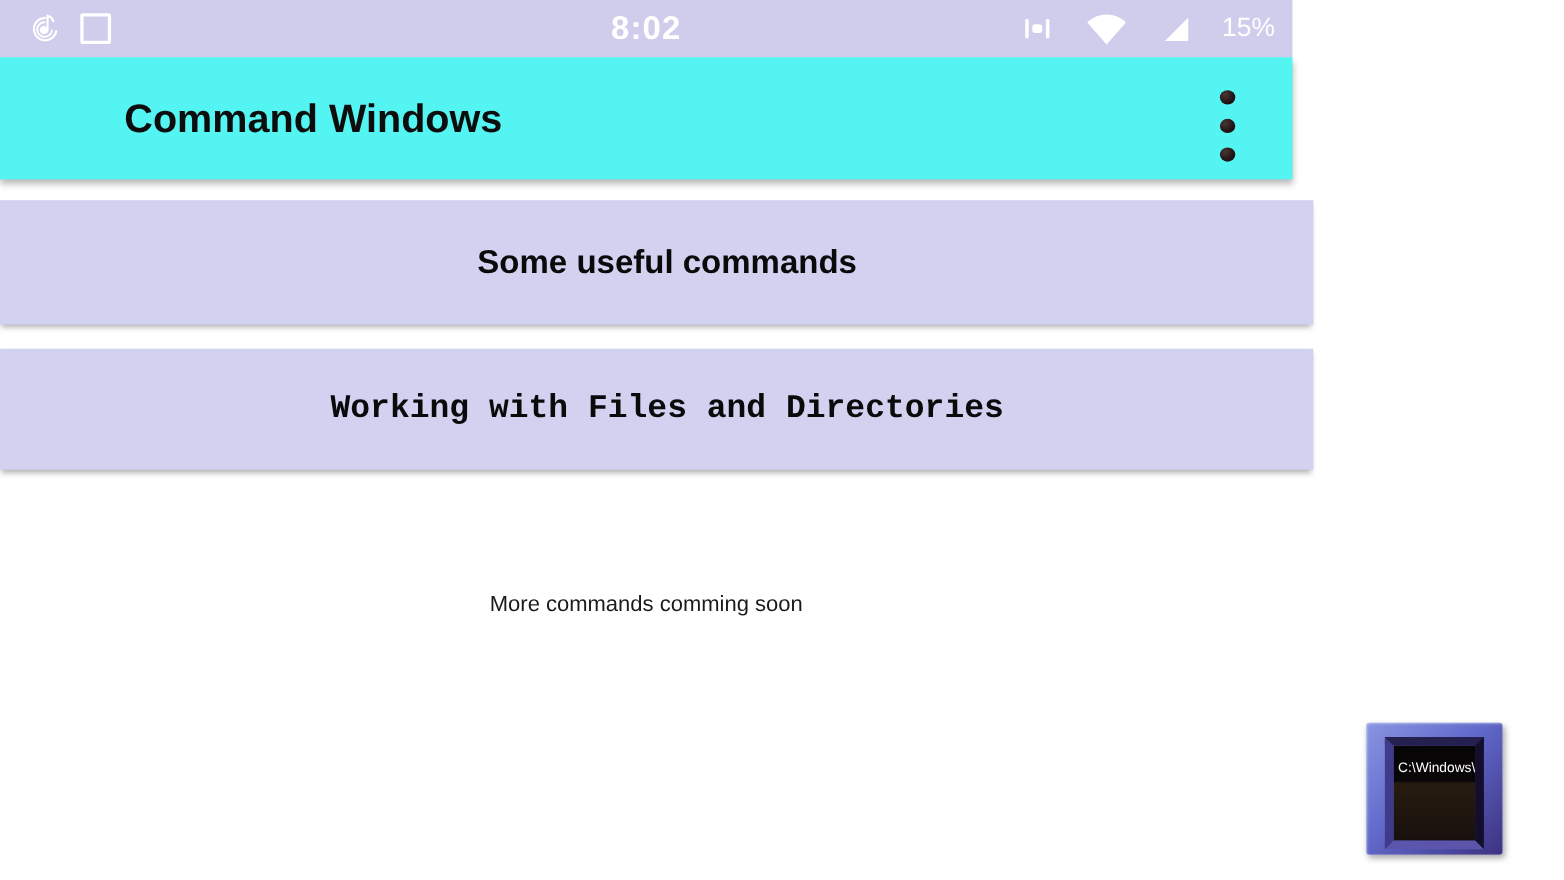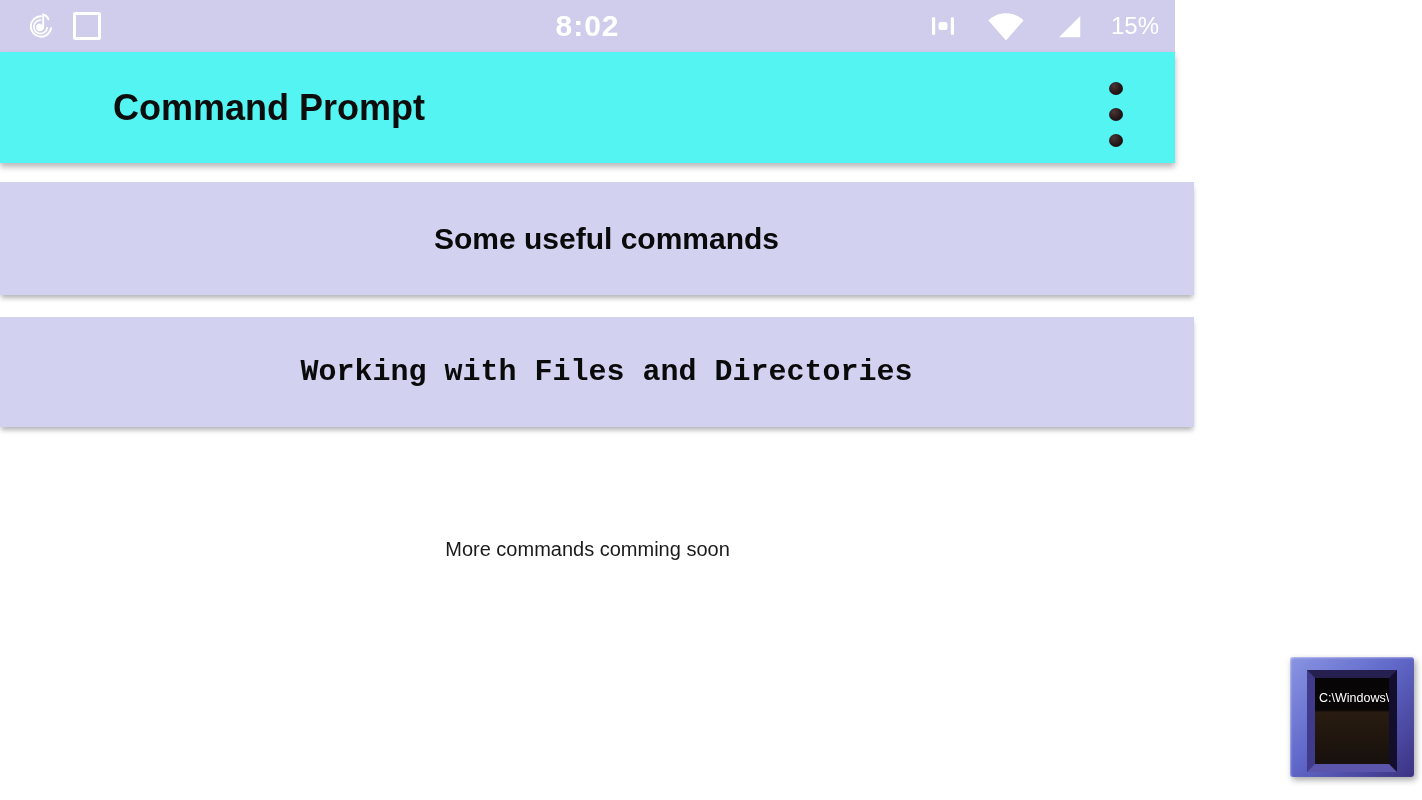--- a/index.html
+++ b/index.html
@@ -71,21 +71,21 @@
 
   
   .coming-soon {
     position: absolute; top: 538px; left: 0; width: 100%;
     text-align: center;
     font-size: 20px; color: #1a1a1a;
   }
 
   
   .cmd-img {
-    position: absolute; left: 1290px; top: 657px;
+    position: absolute; left: 1242px; top: 657px;
     width: 124px; height: 120px; box-sizing: border-box;
     background: linear-gradient(135deg, #8a95e2 0%, #6169ca 45%, #3c3282 100%);
     border-radius: 3px;
     padding: 13px 17px 5px 17px;
     box-shadow: 2px 3px 6px rgba(0,0,0,0.35), inset 1px 1px 2px rgba(255,255,255,0.45);
   }
   .cmd-bevel {
     width: 100%; height: 100%; box-sizing: border-box;
     border: 8px solid;
     border-color: #262051 #130e2b #5b55ab #403a8a;
@@ -137,21 +137,21 @@
       <span>
         <svg width="30" height="30" viewBox="0 0 24 24">
           <path d="M21 4 L21 21 L4 21 Z" fill="#fff"></path>
         </svg>
       </span>
       <span class="sb-battery-text">15%</span>
     </div>
   </div>
 
   <div class="app-bar">
-    <div class="app-title">Command Prompt</div>
+    <div class="app-title">Command Windows</div>
     <div class="overflow-menu">
       <span class="dot"></span>
       <span class="dot"></span>
       <span class="dot"></span>
     </div>
   </div>
 
   <div class="card card-1">
     <span>Some useful commands</span>
   </div>

